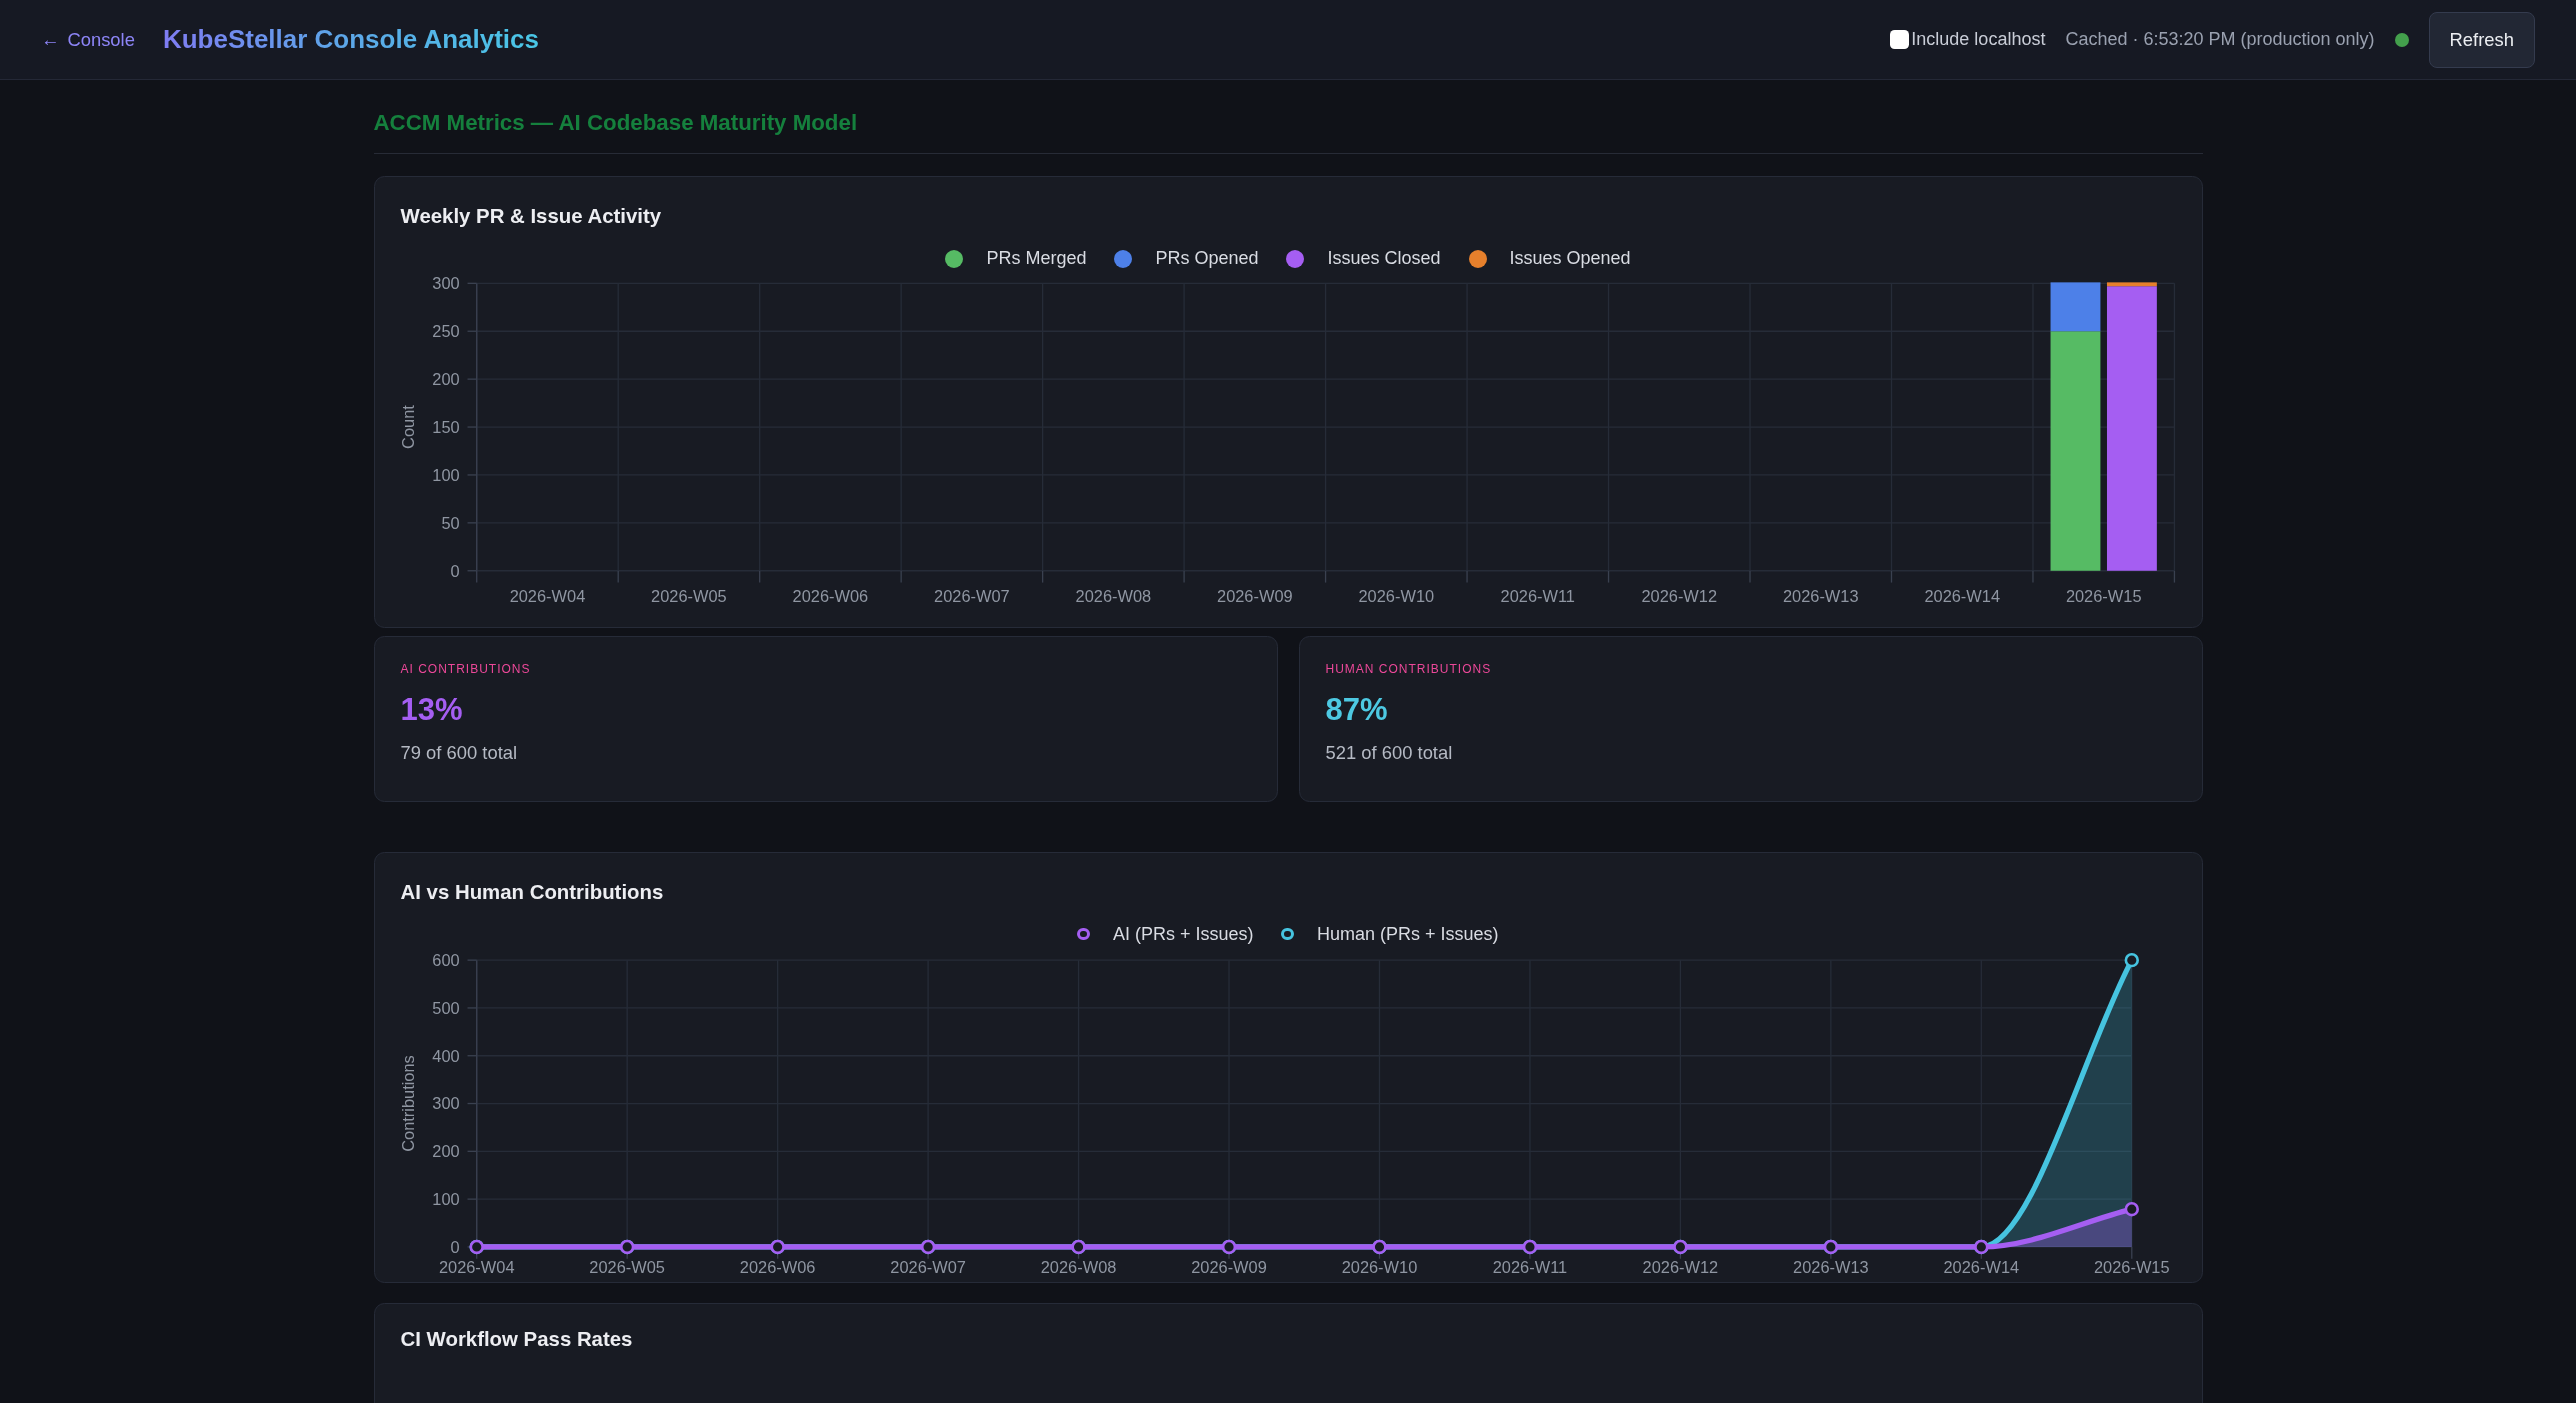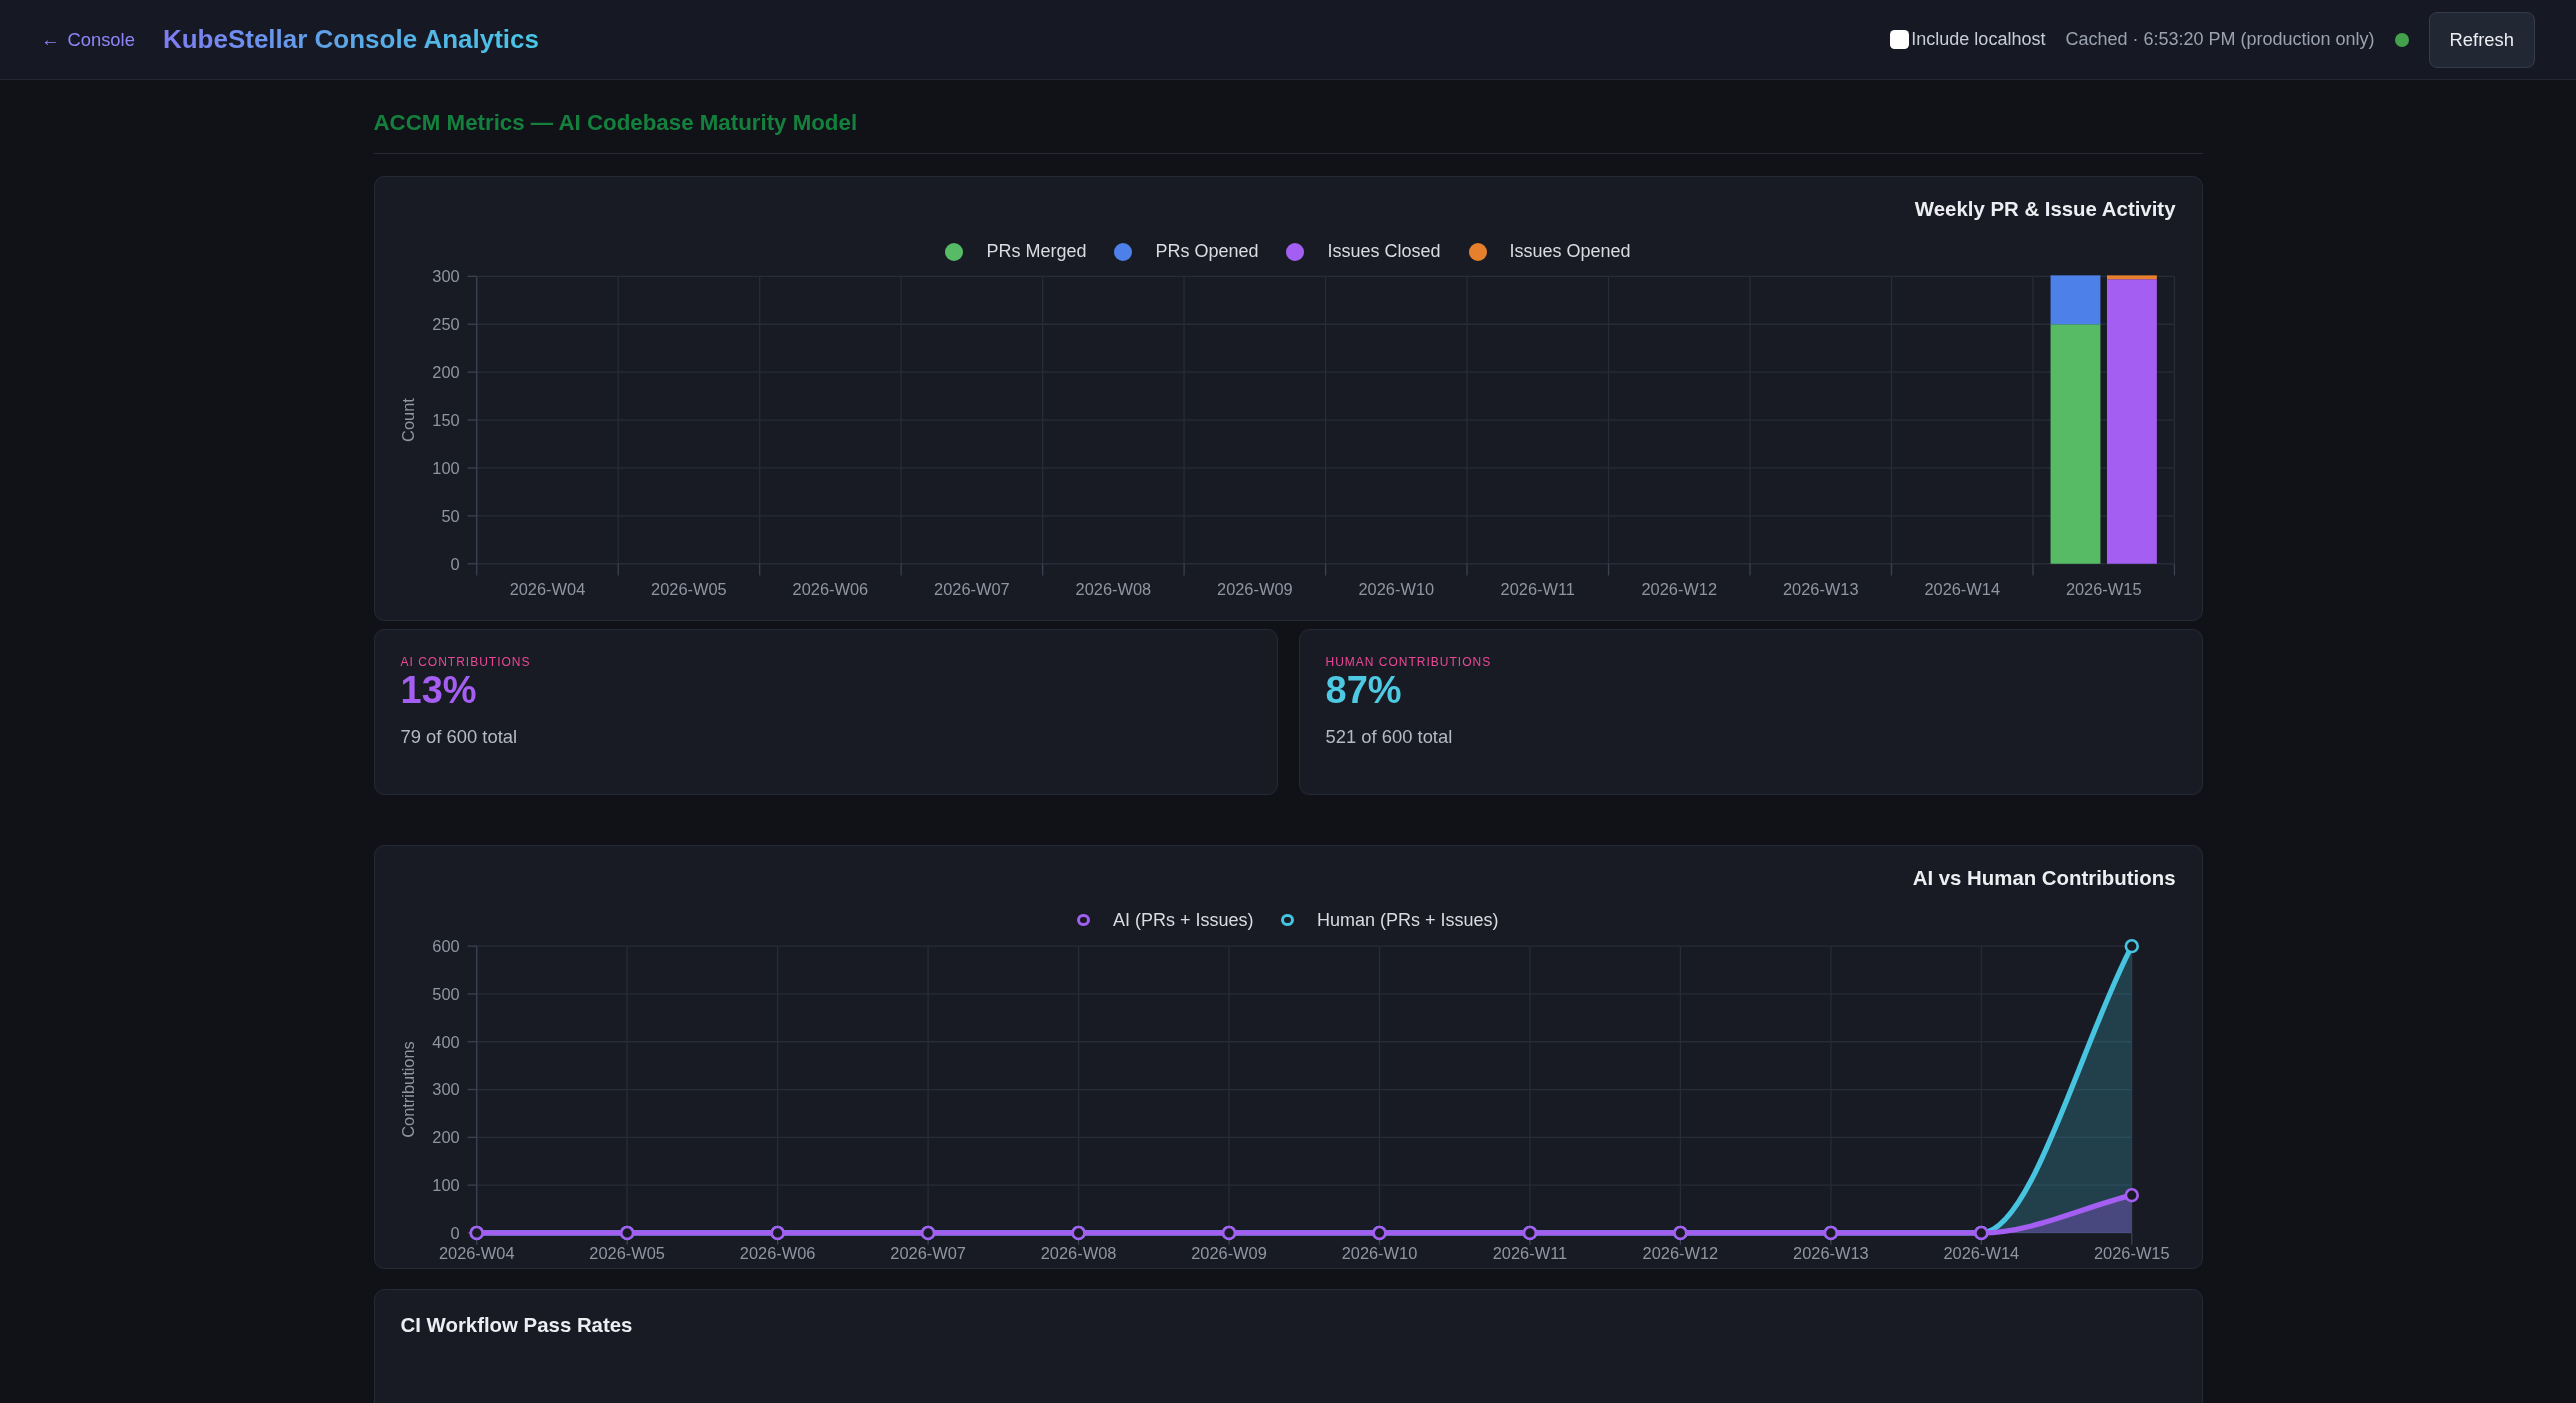--- a/index.html
+++ b/index.html
@@ -23,35 +23,35 @@
   .status-dot { width:14px; height:14px; border-radius:50%; background:#43a04c; display:inline-block; }
   .refresh-btn { background:#222734; border:1.3px solid #343b4e; color:#eceef2; font-size:18.4px;
                  border-radius:8px; padding:16px 20px; cursor:pointer; font-family:inherit; }
 
   
   main { width:1829px; margin:0 auto; }
   .page-title { margin-top:30px; font-size:22.3px; font-weight:bold; color:#15803d; }
   .divider { margin-top:17px; border:none; border-top:1.3px solid #272b36; }
 
   .card { background:#181b23; border:0.7px solid #262b38; border-radius:10.5px; }
-  .chart-card { padding-top:21px;text-align:right; }
+  .chart-card { padding-top:28px; }
   .card h3 { font-size:20.4px; font-weight:bold; color:#edeef2; padding:0 26px; }
 
   .legend { display:flex; justify-content:center; align-items:center; gap:28px; margin-top:18.4px; height:24px; }
   .legend-item { display:flex; align-items:center; gap:23px; font-size:18px; color:#d9dce3; }
   .legend-dot { width:18px; height:18px; border-radius:50%; display:inline-block; }
   .legend-ring { width:12.5px; height:12.5px; border-radius:50%; border:3.3px solid; background:transparent; display:inline-block; }
 
   svg.chart { display:block; width:100%; margin-top:4px; }
   svg text { font-family:"Liberation Sans","DejaVu Sans",sans-serif; }
 
   .stats-row { display:flex; gap:21px; margin-top:8px; }
   .stat-card { flex:1; height:166px; padding:25px 26px; }
   .stat-label { font-size:12px; letter-spacing:1px; color:#ec4899; }
-  .stat-value { font-size:38px; font-weight:bold; }
+  .stat-value { margin-top:16px; font-size:31px; font-weight:bold; }
   .stat-sub { margin-top:14.5px; font-size:18.4px; color:#b5bac4; min-height:20px; }
 
   .mt34 { margin-top:22.3px; }
   .mt50 { margin-top:50px; }
   .mt30 { margin-top:20px; }
   #ci-card { height:223px; padding-top:24px; }
 </style>
 </head>
 <body>
 

